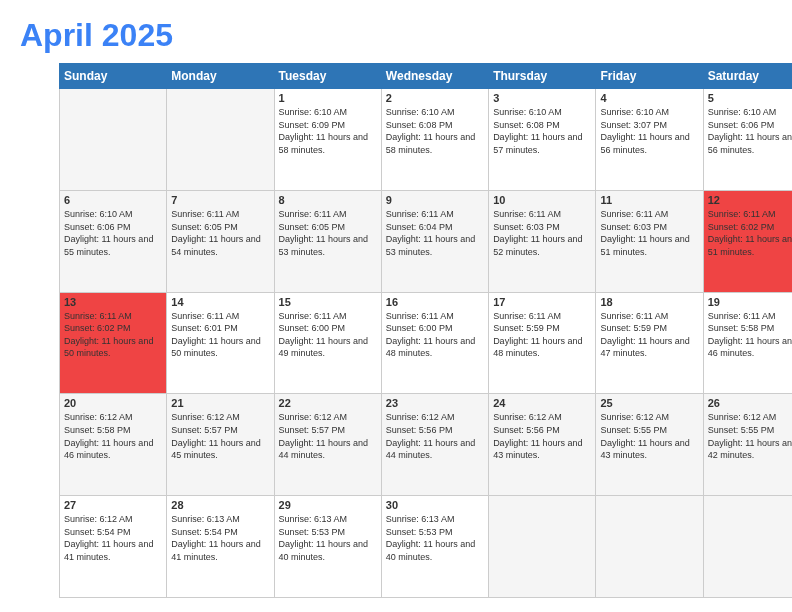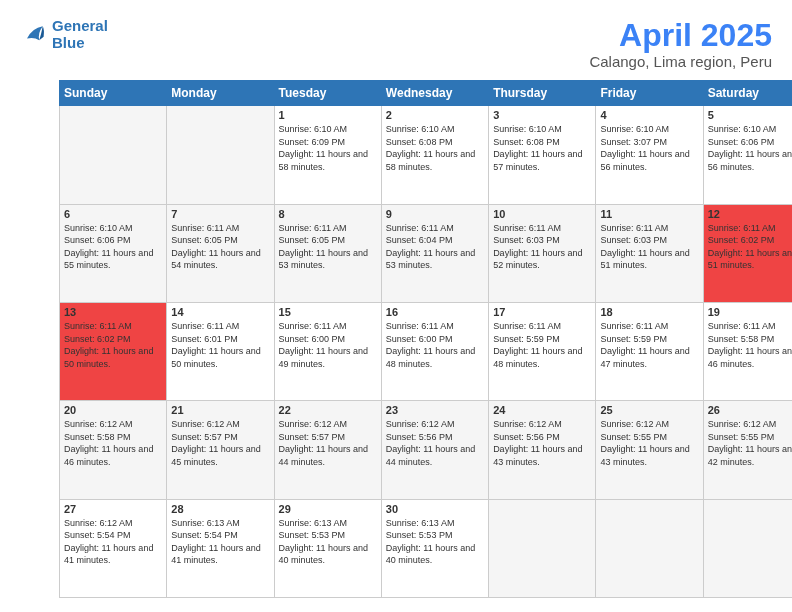--- a/index.html
+++ b/index.html
@@ -95,35 +95,22 @@
     }
     .calendar thead tr th {
       background: #2e75b6;
     }
   </style>
 </head>
 <body>
 
 <div class="page">
   <div class="header">
-    <div class="logo">
-      <svg class="logo-bird" viewBox="0 0 32 32" xmlns="http://www.w3.org/2000/svg">
-        <path d="M8,20 Q14,8 26,6 Q20,14 22,22 Q16,18 8,20Z" fill="#2e75b6"></path>
-        <path d="M22,22 Q24,16 26,6 Q28,10 27,18Z" fill="#1a5a96"></path>
-      </svg>
-      <div>
-        <div style="font-size:15px;font-weight:bold;color:#333;line-height:1.1;">
-          <span style="color:#2e75b6;">General</span>
-        </div>
-        <div style="font-size:15px;font-weight:bold;color:#2e75b6;line-height:1.1;">Blue</div>
-      </div>
-    </div>
     <div class="title-block">
       <h1>April 2025</h1>
-      <h2>Calango, Lima region, Peru</h2>
     </div>
   </div>
 
   <table class="calendar">
     <thead>
       <tr>
         <th>Sunday</th>
         <th>Monday</th>
         <th>Tuesday</th>
         <th>Wednesday</th>

